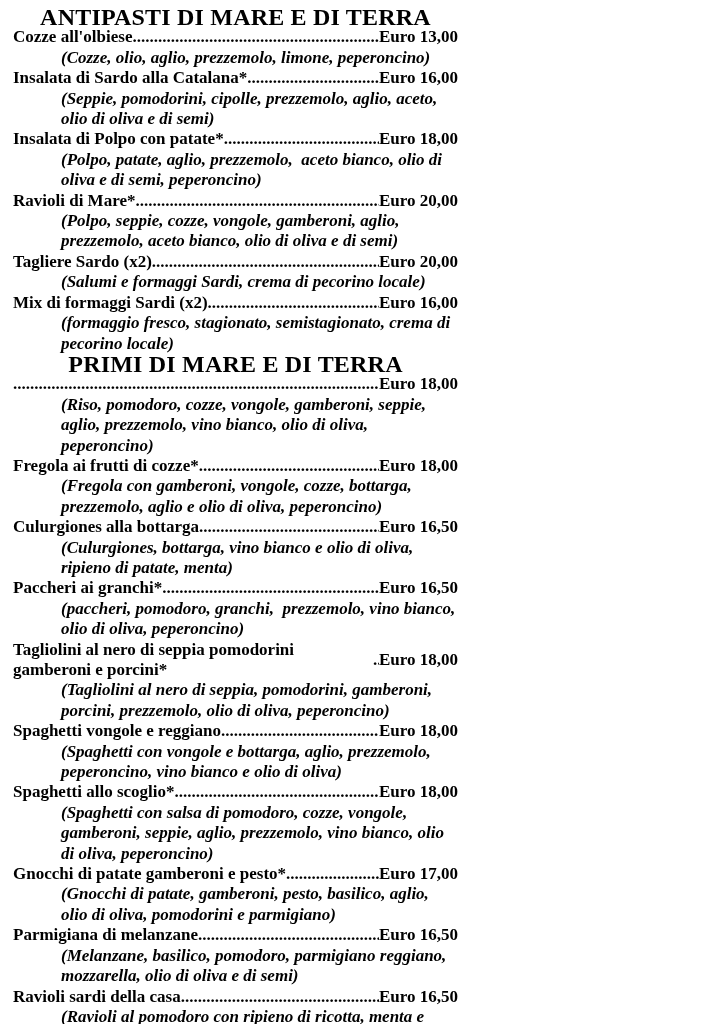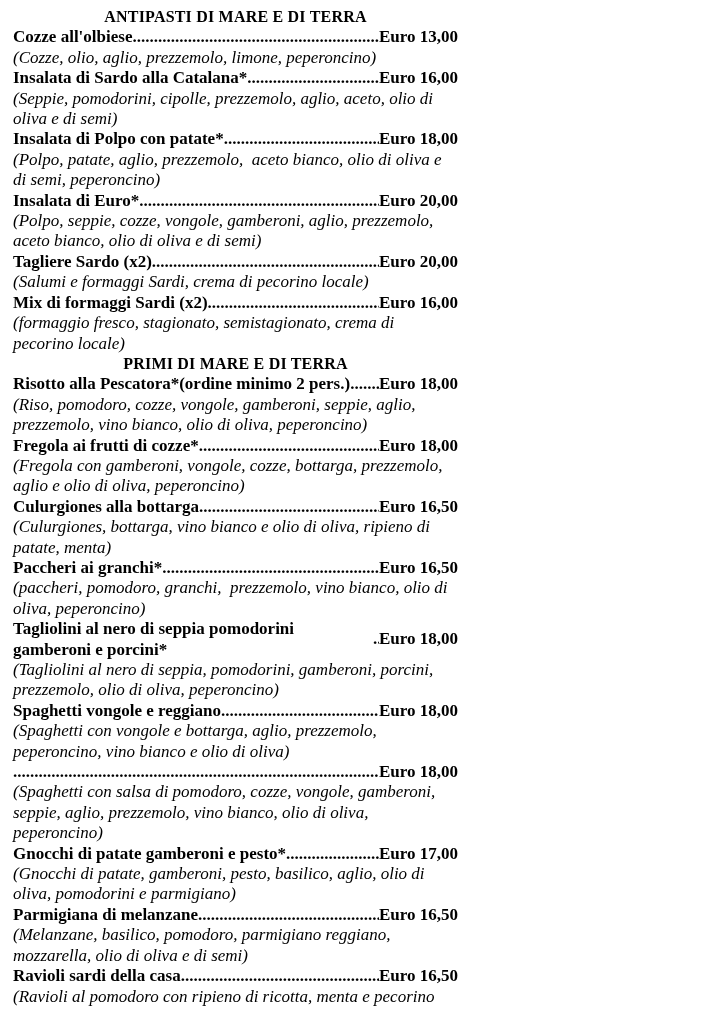--- a/index.html
+++ b/index.html
@@ -11,21 +11,21 @@
     font-family: "Liberation Serif", "DejaVu Serif", serif;
     color: #000000;
   }
   .content {
     width: 458px;
     padding: 7px 0 0 13px;
     font-size: 17px;
     line-height: 20.4px;
   }
   .section-title {
-    font-size: 16px;
+    font-size: 24px;
     font-weight: bold;
     text-align: center;
     line-height: 20.4px;
     letter-spacing: 0.2px;
   }
   .menu-item { margin: 0; }
   .item-row {
     display: flex;
     align-items: center;
     font-weight: bold;
@@ -36,22 +36,23 @@
     min-width: 6px;
     overflow: hidden;
     white-space: nowrap;
   }
   .leader::after {
     content: "....................................................................................................................................................";
   }
   .item-price { flex: 0 0 auto; white-space: nowrap; }
   .item-ingredients {
     font-style: italic;
-    font-weight: normal;
+    font-weight: bold;
     white-space: pre-wrap;
+    margin-left: 48px;
   }
 </style>
 </head>
 <body style="background: rgb(255, 255, 255); color: rgb(0, 0, 0);">
 
 <div class="content">
   <section class="menu-section">
     <h2 class="section-title">ANTIPASTI DI MARE E DI TERRA</h2>
     <div class="items">
   <div class="menu-item">
@@ -76,21 +77,21 @@
     <div class="item-row">
       <span class="item-name">Insalata di Polpo con patate*</span>
       <span class="leader"></span>
       <span class="item-price">Euro 18,00</span>
     </div>
     <div class="item-ingredients">(Polpo, patate, aglio, prezzemolo,  aceto bianco, olio di oliva e di semi, peperoncino)</div>
   </div>
 
   <div class="menu-item">
     <div class="item-row">
-      <span class="item-name">Insalata di Euro*</span>
+      <span class="item-name">Ravioli di Mare*</span>
       <span class="leader"></span>
       <span class="item-price">Euro 20,00</span>
     </div>
     <div class="item-ingredients">(Polpo, seppie, cozze, vongole, gamberoni, aglio, prezzemolo, aceto bianco, olio di oliva e di semi)</div>
   </div>
 
   <div class="menu-item">
     <div class="item-row">
       <span class="item-name">Tagliere Sardo (x2)</span>
       <span class="leader"></span>
@@ -108,21 +109,20 @@
     <div class="item-ingredients">(formaggio fresco, stagionato, semistagionato, crema di pecorino locale)</div>
   </div>
 </div>
   </section>
 
   <section class="menu-section">
     <h2 class="section-title">PRIMI DI MARE E DI TERRA</h2>
     <div class="items">
   <div class="menu-item">
     <div class="item-row">
-      <span class="item-name">Risotto alla Pescatora*(ordine minimo 2 pers.)</span>
       <span class="leader"></span>
       <span class="item-price">Euro 18,00</span>
     </div>
     <div class="item-ingredients">(Riso, pomodoro, cozze, vongole, gamberoni, seppie, aglio, prezzemolo, vino bianco, olio di oliva, peperoncino)</div>
   </div>
 
   <div class="menu-item">
     <div class="item-row">
       <span class="item-name">Fregola ai frutti di cozze*</span>
       <span class="leader"></span>
@@ -162,20 +162,21 @@
     <div class="item-row">
       <span class="item-name">Spaghetti vongole e reggiano</span>
       <span class="leader"></span>
       <span class="item-price">Euro 18,00</span>
     </div>
     <div class="item-ingredients">(Spaghetti con vongole e bottarga, aglio, prezzemolo, peperoncino, vino bianco e olio di oliva)</div>
   </div>
 
   <div class="menu-item">
     <div class="item-row">
+      <span class="item-name">Spaghetti allo scoglio*</span>
       <span class="leader"></span>
       <span class="item-price">Euro 18,00</span>
     </div>
     <div class="item-ingredients">(Spaghetti con salsa di pomodoro, cozze, vongole, gamberoni, seppie, aglio, prezzemolo, vino bianco, olio di oliva, peperoncino)</div>
   </div>
 
   <div class="menu-item">
     <div class="item-row">
       <span class="item-name">Gnocchi di patate gamberoni e pesto*</span>
       <span class="leader"></span>

